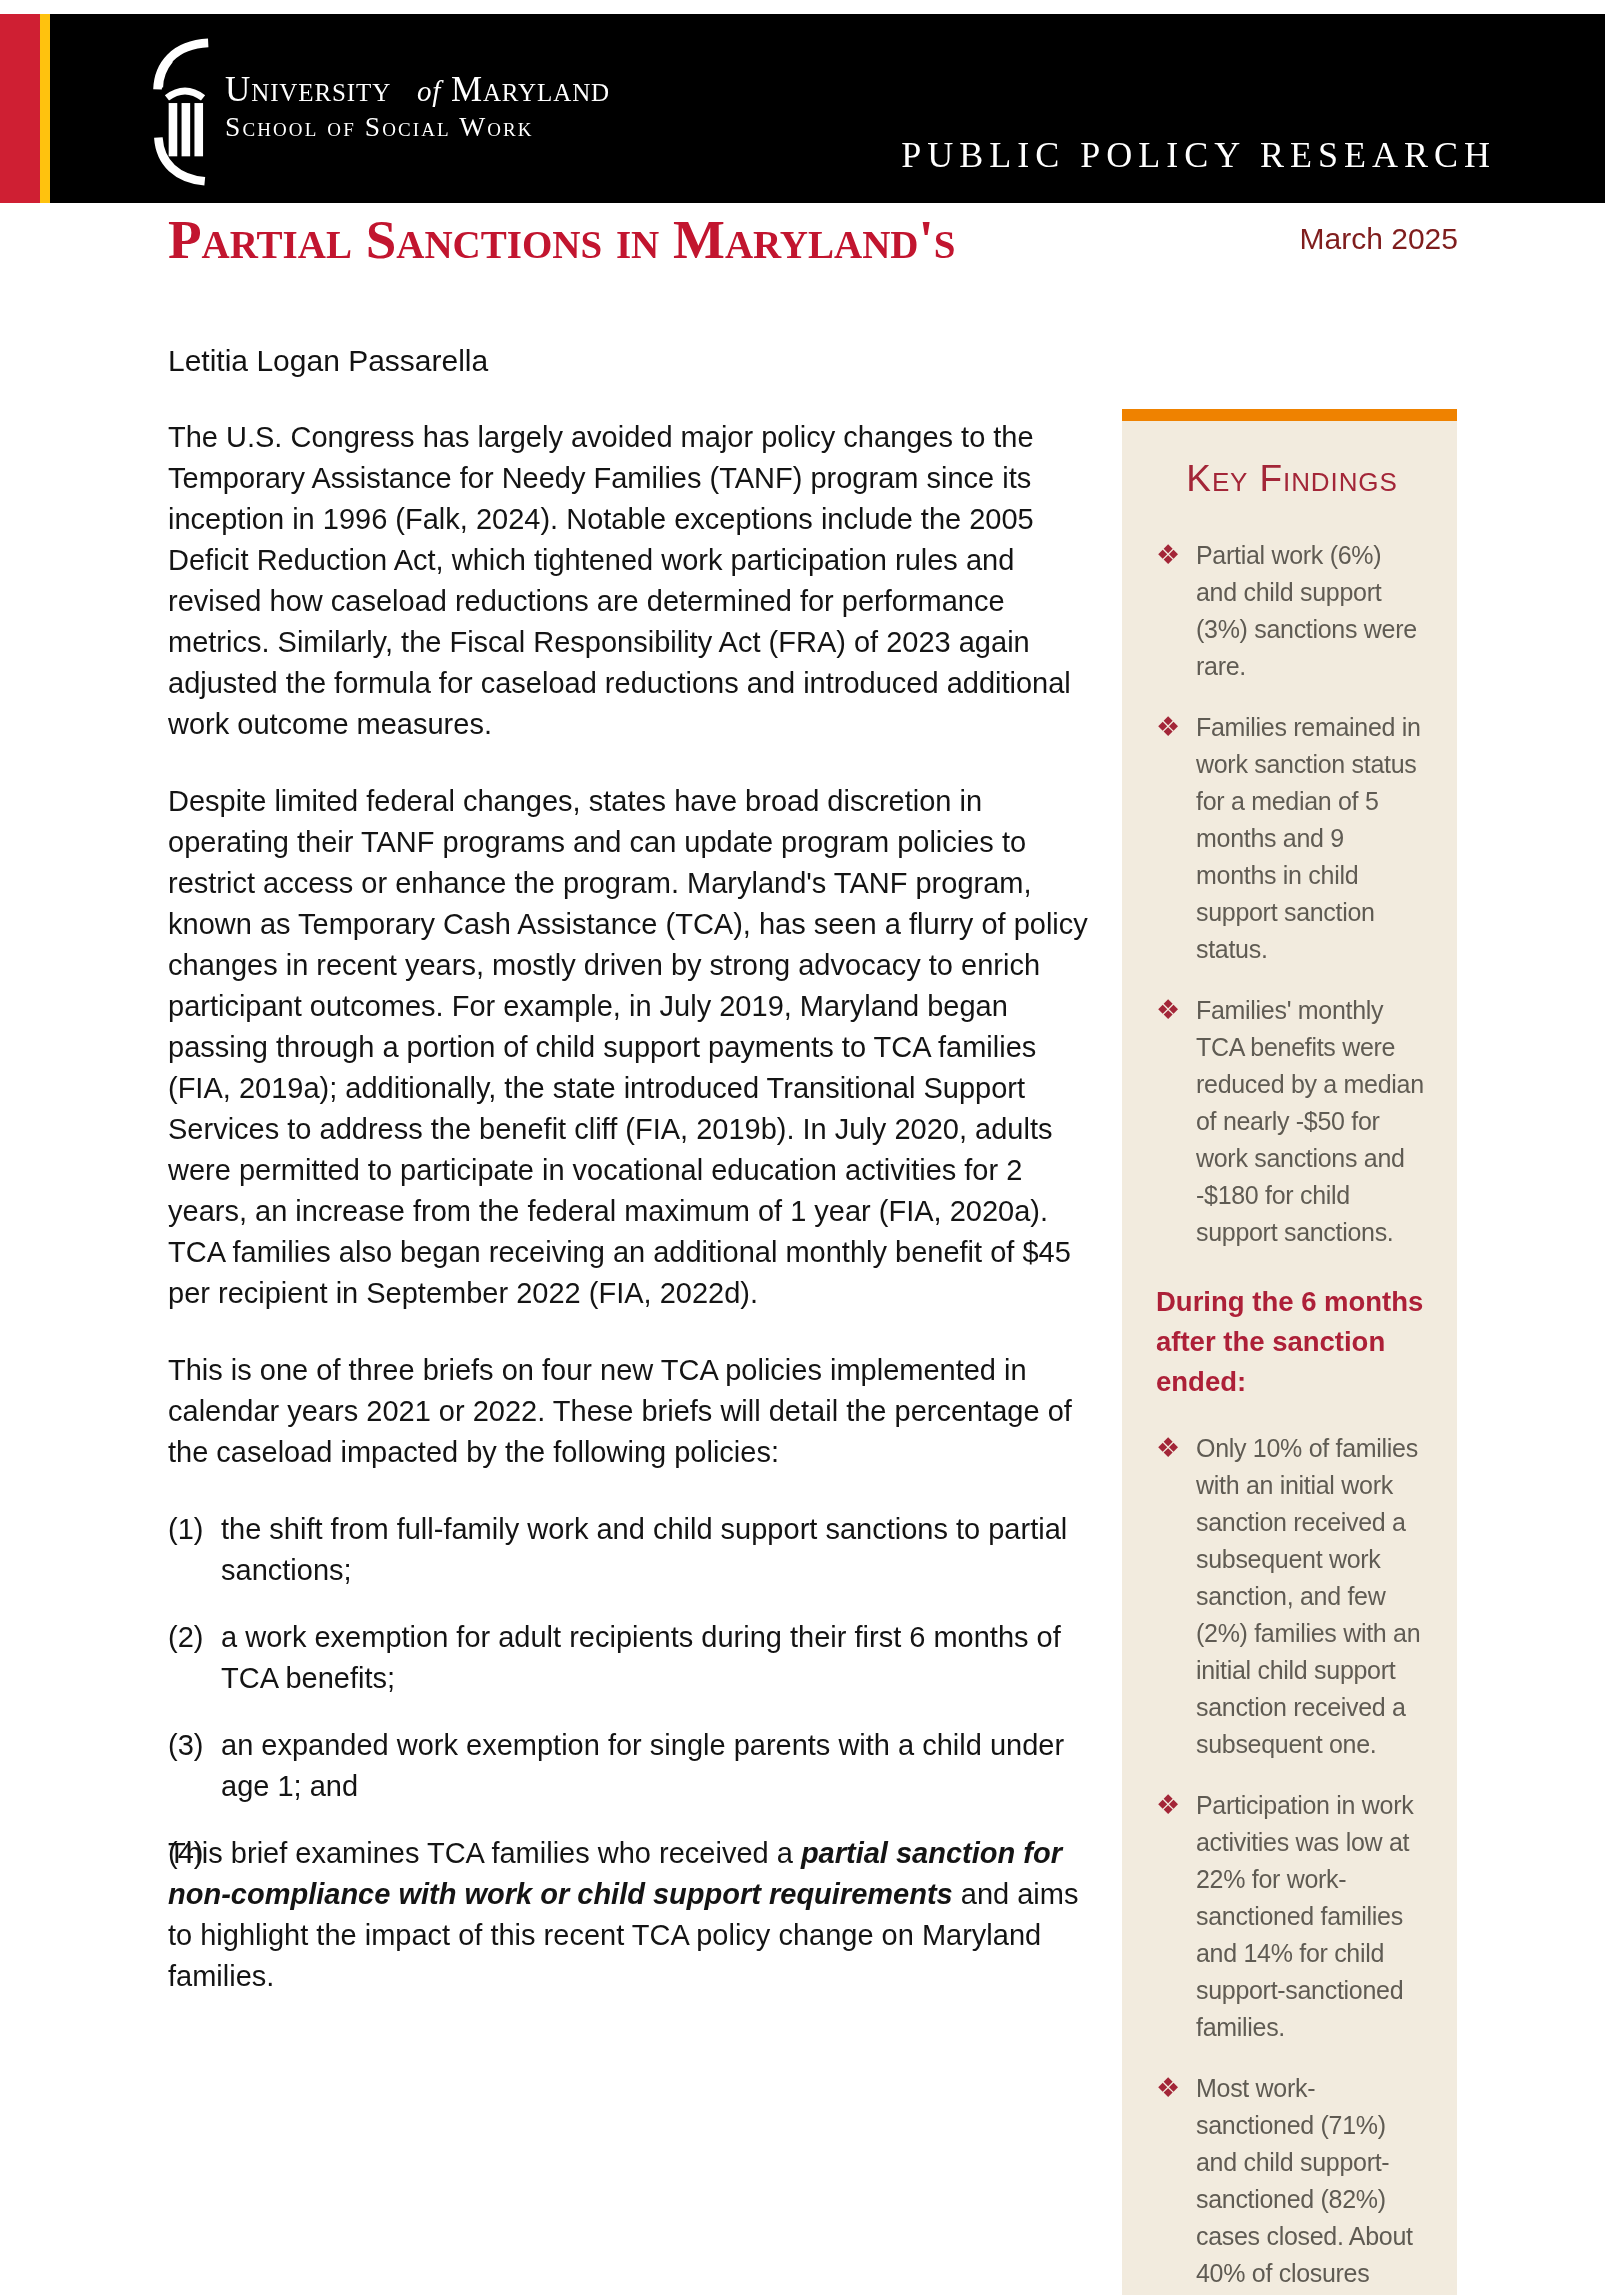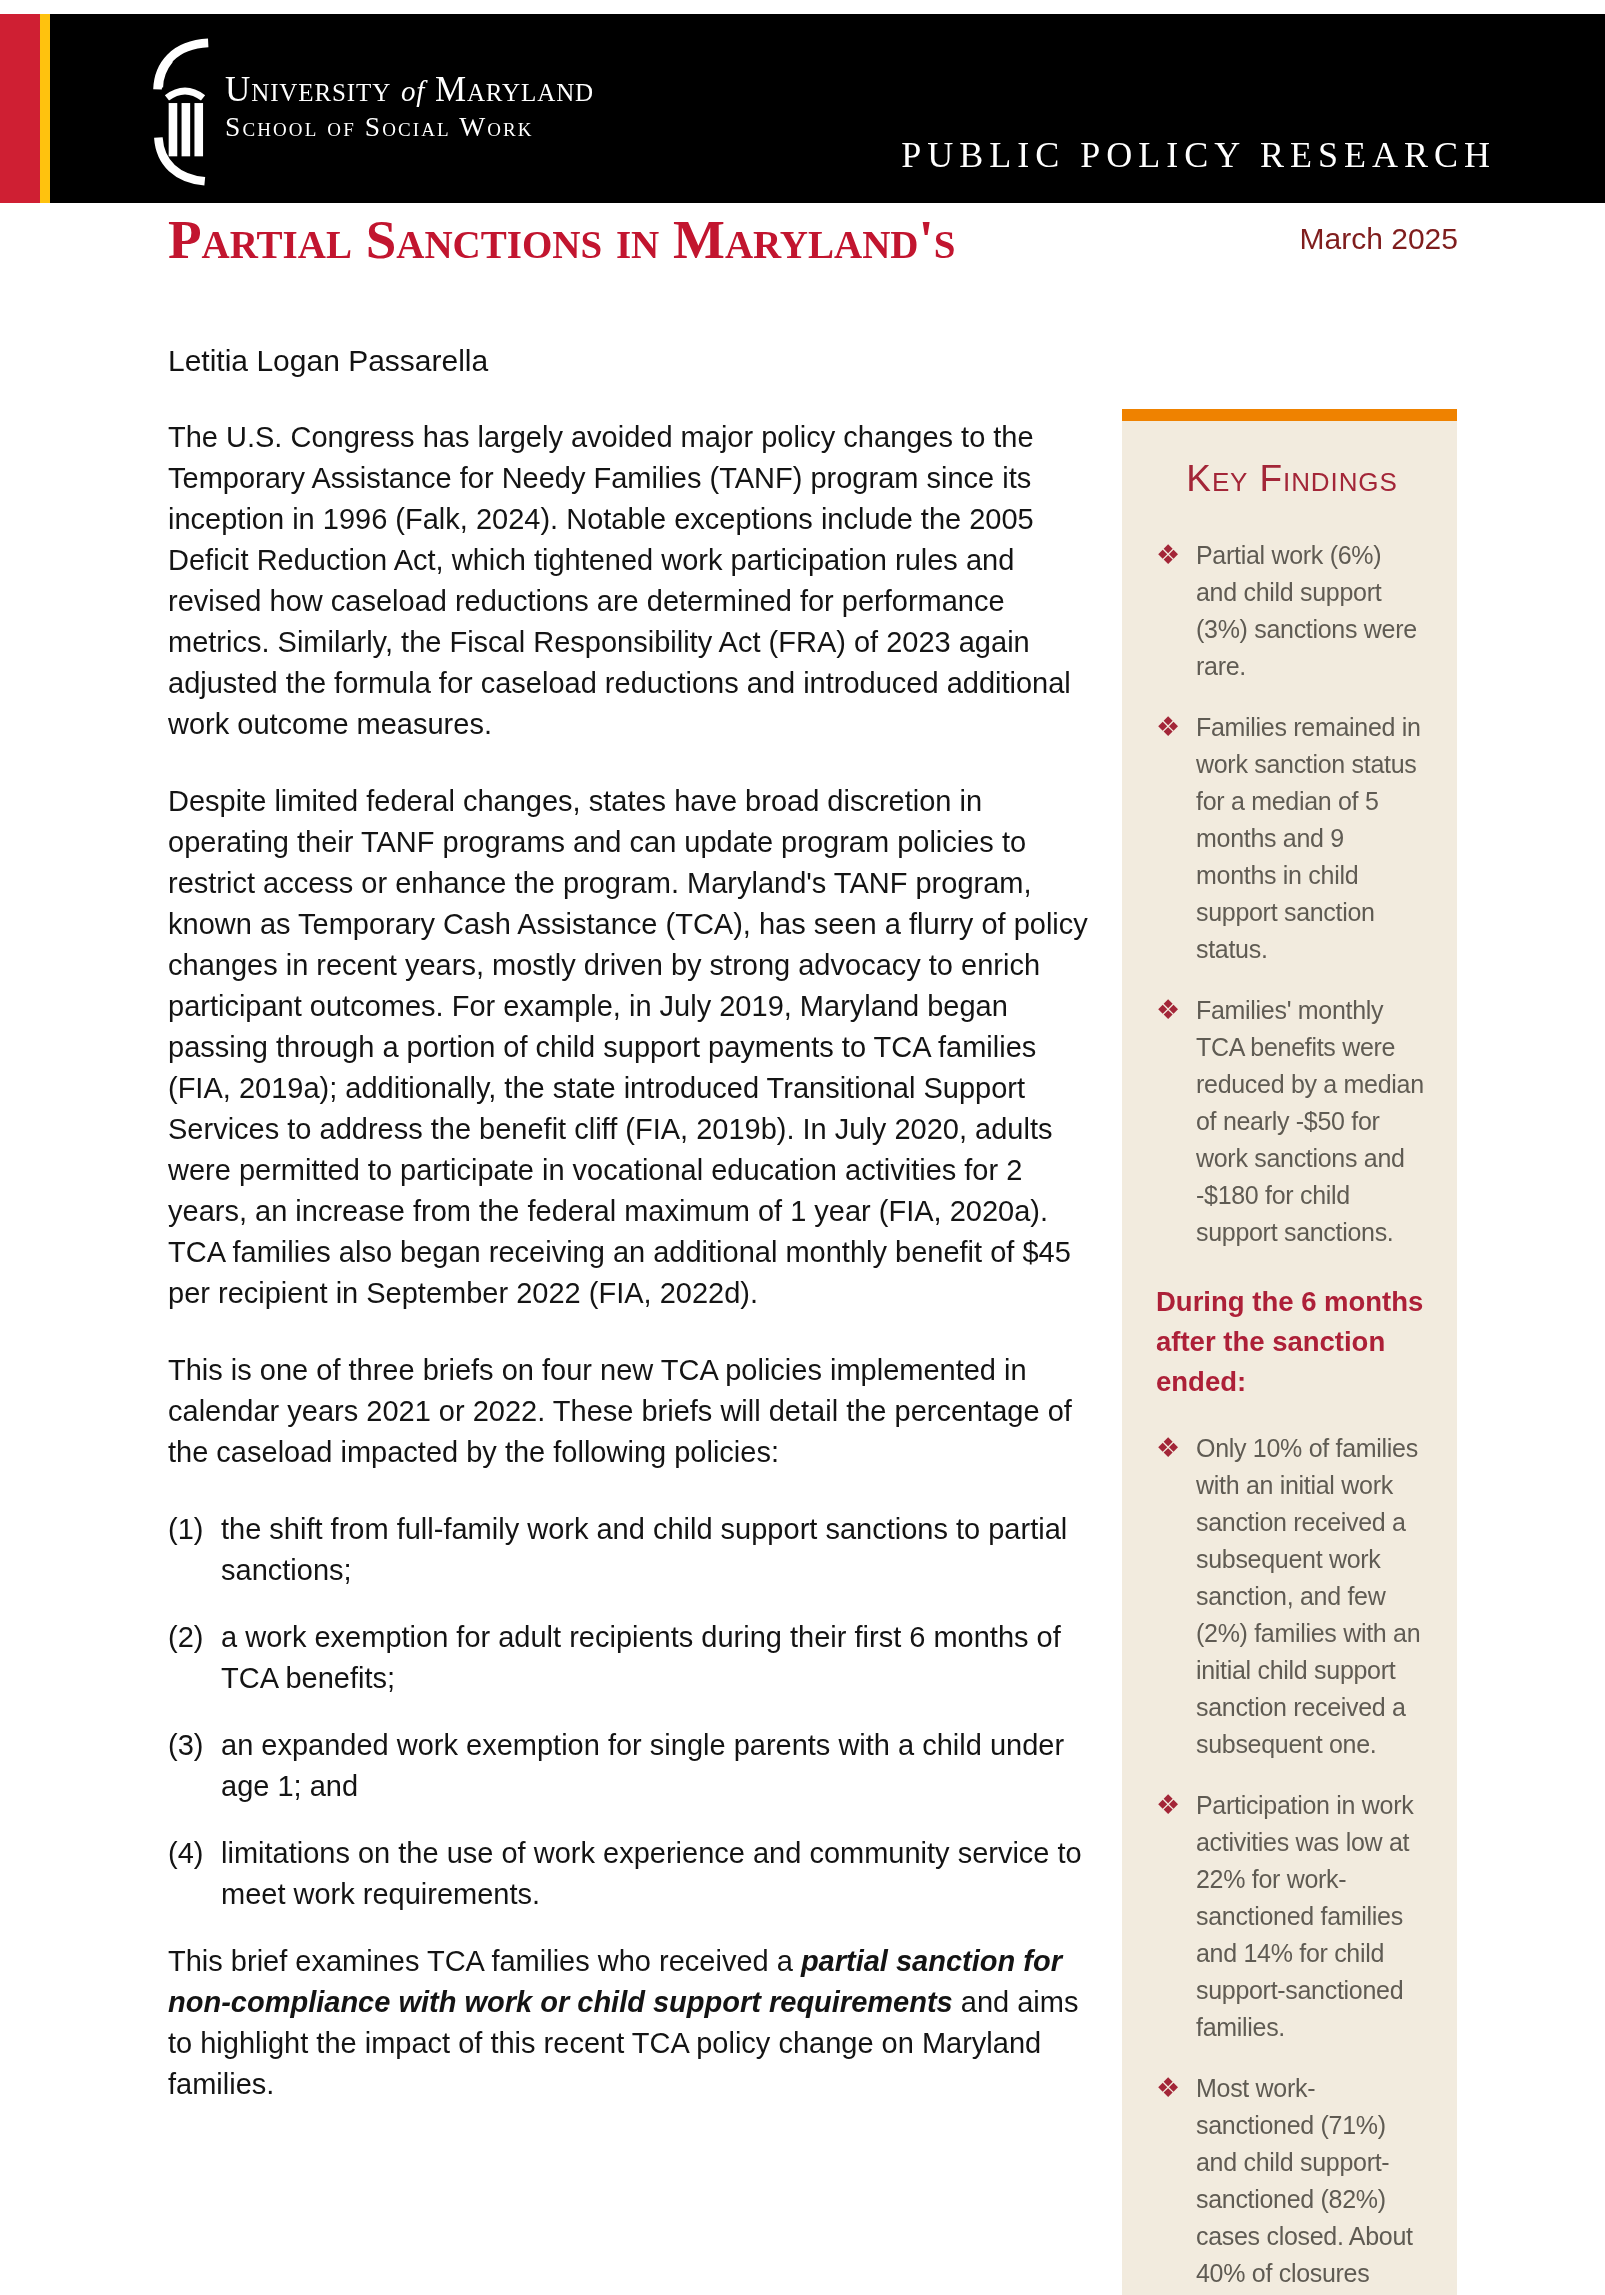--- a/index.html
+++ b/index.html
@@ -11,21 +11,21 @@
   
   .band { position:absolute; top:13.7px; left:0; width:1606px; height:189px; background:#000000; }
   .bar  { position:absolute; top:13.7px; height:189px; }
   .bar.red  { left:0;  width:40px; background:#CF1F33; }
   .bar.gold { left:40px; width:10.3px; background:#FFC20E; }
 
   .logo-mark { position:absolute; left:148px; top:22px; }
   .logo-text { position:absolute; left:225px; top:57px; color:#ffffff;
                font-family:"Liberation Serif", serif; }
   .logo-text .lt1 { font-variant:small-caps; font-size:35px; line-height:38px; letter-spacing:0.9px; }
-  .logo-text .lt1 .of { font-variant:normal; font-style:italic; font-size:29px; }
+  .logo-text .lt1 .of { font-variant:normal; font-style:italic; font-size:29px;margin-left:16px; }
   .logo-text .lt2 { font-variant:small-caps; font-size:27.5px; line-height:33px; letter-spacing:2.1px; }
 
   .banner { position:absolute; right:110px; top:120px; color:#ffffff;
             font-family:"Liberation Serif", serif; font-size:36px; letter-spacing:6px; }
 
   
   .title { position:absolute; left:168px; top:206px; margin:0;
            font-family:"Liberation Serif", serif; font-weight:600;
            font-variant:small-caps; font-size:55px; line-height:68px; color:#C2152F; }
   .title .tl { display:block; }
@@ -88,21 +88,21 @@
   <div class="author">Letitia Logan Passarella</div>
 
   <main class="bodycol">
     <p>The U.S. Congress has largely avoided major policy changes to the Temporary Assistance for Needy Families (TANF) program since its inception in 1996 (Falk, 2024). Notable exceptions include the 2005 Deficit Reduction Act, which tightened work participation rules and revised how caseload reductions are determined for performance metrics. Similarly, the Fiscal Responsibility Act (FRA) of 2023 again adjusted the formula for caseload reductions and introduced additional work outcome measures.</p>
     <p>Despite limited federal changes, states have broad discretion in operating their TANF programs and can update program policies to restrict access or enhance the program. Maryland's TANF program, known as Temporary Cash Assistance (TCA), has seen a flurry of policy changes in recent years, mostly driven by strong advocacy to enrich participant outcomes. For example, in July 2019, Maryland began passing through a portion of child support payments to TCA families (FIA, 2019a); additionally, the state introduced Transitional Support Services to address the benefit cliff (FIA, 2019b). In July 2020, adults were permitted to participate in vocational education activities for 2 years, an increase from the federal maximum of 1 year (FIA, 2020a). TCA families also began receiving an additional monthly benefit of $45 per recipient in September 2022 (FIA, 2022d).</p>
     <p>This is one of three briefs on four new TCA policies implemented in calendar years 2021 or 2022. These briefs will detail the percentage of the caseload impacted by the following policies:</p>
     <ol class="plist">
       <li><span class="num">(1)</span><span>the shift from full-family work and child support sanctions to partial sanctions;</span></li>
       <li><span class="num">(2)</span><span>a work exemption for adult recipients during their first 6 months of TCA benefits;</span></li>
       <li><span class="num">(3)</span><span>an expanded work exemption for single parents with a child under age 1; and</span></li>
-      <li><span class="num">(4)</span><span>limitations on the use of work experience and community service to meet work requirements.</span></li>
+      <li><span class="num">(4)</span></li>
     </ol>
     <p><span>This brief examines TCA families who received a </span><span class="bi">partial sanction for non-compliance with work or child support requirements</span><span> and aims to highlight the impact of this recent TCA policy change on Maryland families.</span></p>
   </main>
 
   <aside class="sidebar">
     <div class="sb-topbar"></div>
     <div class="sb-box">
       <div class="sb-title">Key Findings</div>
 
       <div class="sb-bullet">

